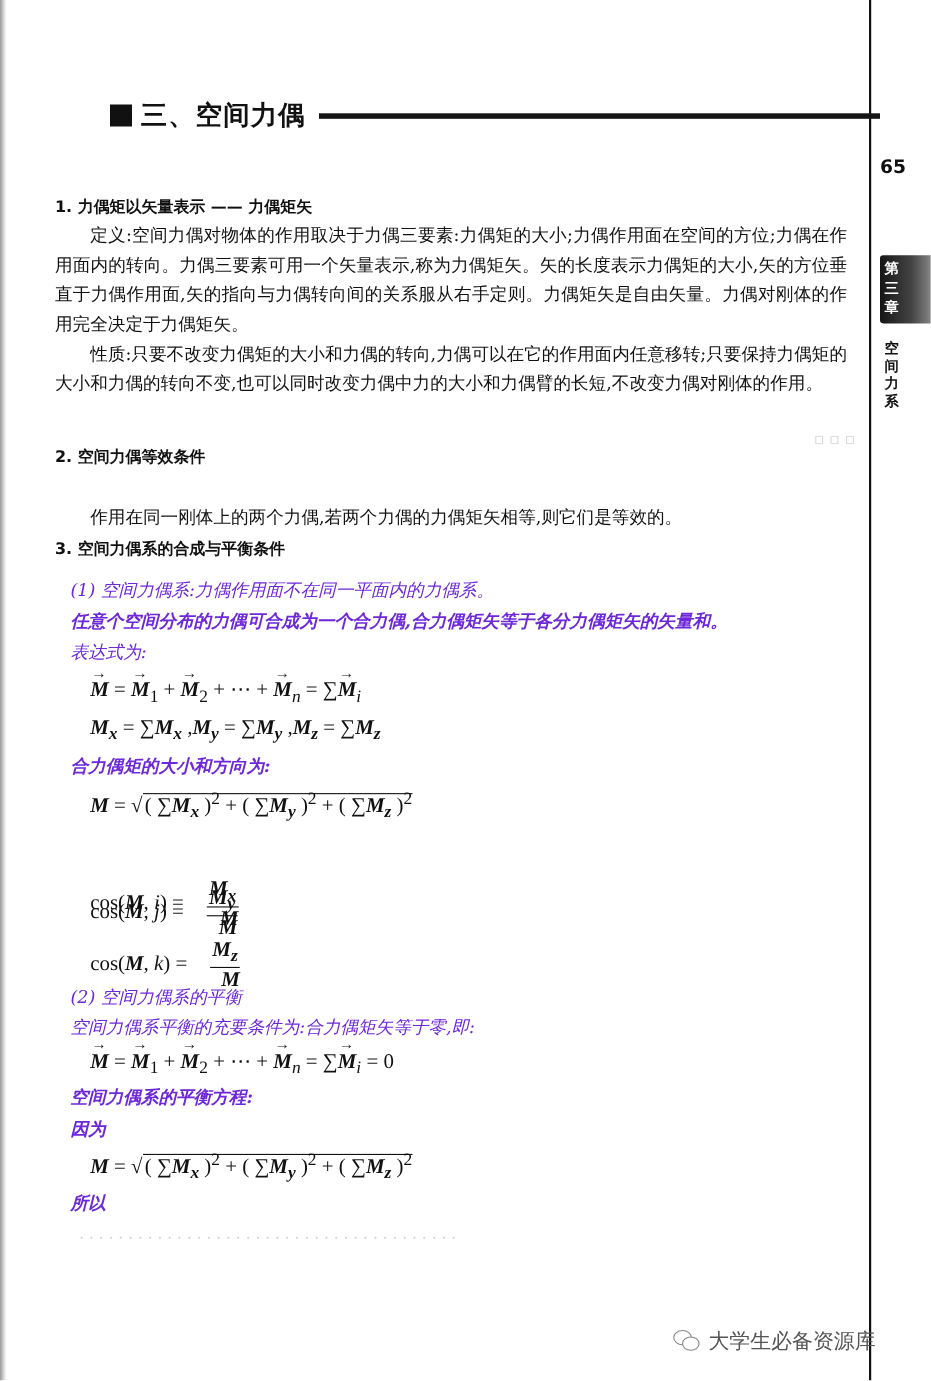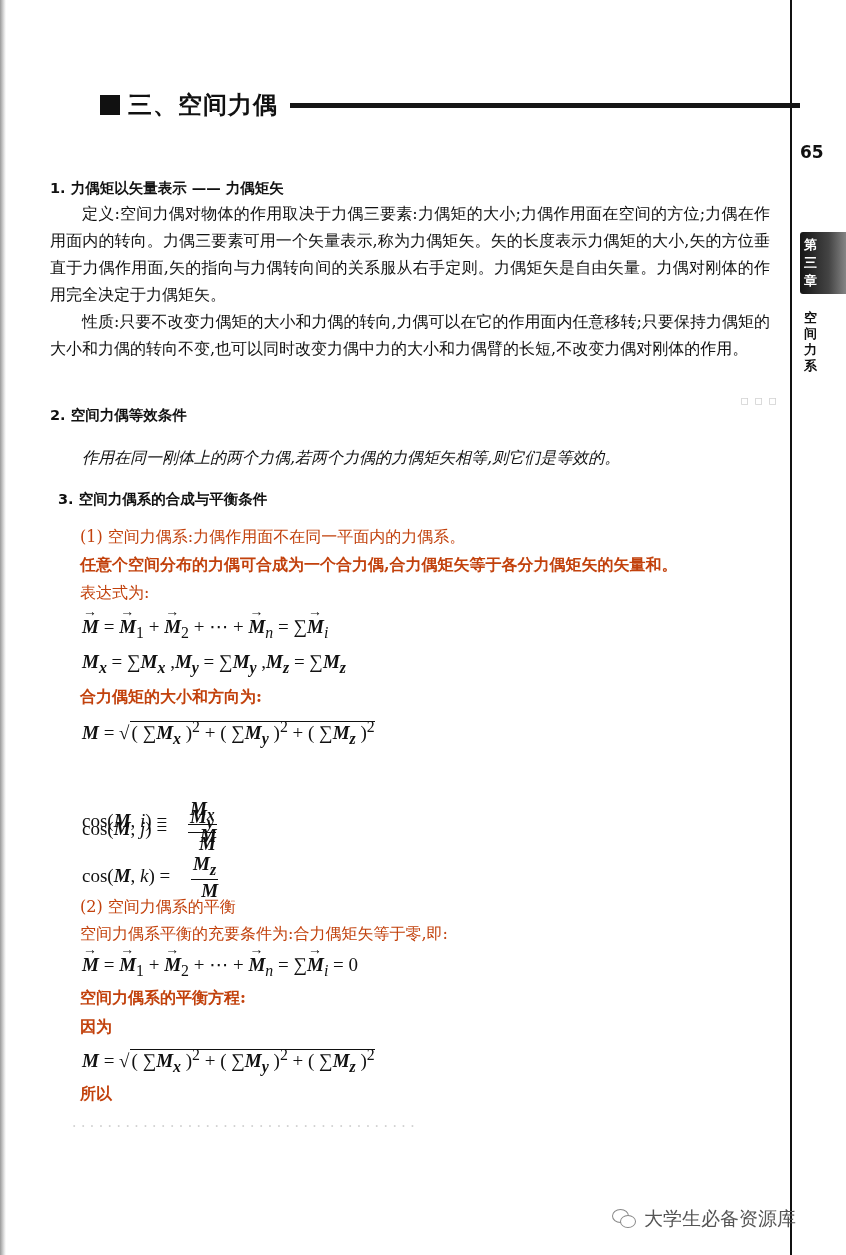--- a/index.html
+++ b/index.html
@@ -53,21 +53,21 @@
     .h2 {
       position: absolute; left: 50px;
       font-family: "DejaVu Sans", sans-serif; font-weight: bold; font-size: 14.5px; color: #111;
     }
     .para {
       position: absolute; left: 50px; width: 720px;
       font-size: 16px; line-height: 27px; text-align: justify; color: #111;
     }
     .indent { text-indent: 2em; }
     .line {
-      position: absolute; left: 80px; font-size: 16px; white-space: nowrap; color: #c2410c;
+      position: absolute; left: 64px; font-size: 16px; white-space: nowrap; color: #6d28d9; font-style: italic;
     }
     .bold { font-weight: bold; }
     .math {
       position: absolute; left: 82px; white-space: nowrap;
       font-family: "Liberation Serif", "DejaVu Serif", serif; font-size: 19px; color: #111;
     }
     .vec { position: relative; display: inline-block; font-style: italic; font-weight: bold; }
     .vec::before {
       content: "→"; position: absolute; left: 1px; top: -12px; font-size: 14px; font-style: normal;
     }
@@ -110,23 +110,23 @@
 <div class="chapter-tab">
   <div class="chapter-tab-text">第三章</div>
 </div>
 <div class="chapter-name">空间力系</div>
 
 <div class="h2" style="top:163px;margin-top:16px;">1. 力偶矩以矢量表示 —— 力偶矩矢</div>
 <div class="para indent" style="top:200px;">定义:空间力偶对物体的作用取决于力偶三要素:力偶矩的大小;力偶作用面在空间的方位;力偶在作用面内的转向。力偶三要素可用一个矢量表示,称为力偶矩矢。矢的长度表示力偶矩的大小,矢的方位垂直于力偶作用面,矢的指向与力偶转向间的关系服从右手定则。力偶矩矢是自由矢量。力偶对刚体的作用完全决定于力偶矩矢。</div>
 <div class="para indent" style="top:308px;">性质:只要不改变力偶矩的大小和力偶的转向,力偶可以在它的作用面内任意移转;只要保持力偶矩的大小和力偶的转向不变,也可以同时改变力偶中力的大小和力偶臂的长短,不改变力偶对刚体的作用。</div>
 
 <div class="h2" style="top:406px;">2. 空间力偶等效条件</div>
-<div class="para indent" style="top:444px;font-style:italic;">作用在同一刚体上的两个力偶,若两个力偶的力偶矩矢相等,则它们是等效的。</div>
+<div class="para indent" style="top:456px;">作用在同一刚体上的两个力偶,若两个力偶的力偶矩矢相等,则它们是等效的。</div>
 
-<div class="h2" style="top:490px;margin-left:8px;">3. 空间力偶系的合成与平衡条件</div>
+<div class="h2" style="top:490px;">3. 空间力偶系的合成与平衡条件</div>
 <div class="line" style="top:527px;">(1) 空间力偶系:力偶作用面不在同一平面内的力偶系。</div>
 <div class="line bold" style="top:555px;">任意个空间分布的力偶可合成为一个合力偶,合力偶矩矢等于各分力偶矩矢的矢量和。</div>
 <div class="line" style="top:583px;">表达式为:</div>
 
 <div class="math" style="top:615px;">
   <span class="vec">M</span> = <span class="vec">M</span><sub>1</sub> + <span class="vec">M</span><sub>2</sub> + ⋯ + <span class="vec">M</span><sub><i>n</i></sub> = ∑<span class="vec">M</span><sub><i>i</i></sub>
 </div>
 <div class="math" style="top:651px;">
   <b><i>M<sub>x</sub></i></b> = ∑<b><i>M<sub>x</sub></i></b> ,<b><i>M<sub>y</sub></i></b> = ∑<b><i>M<sub>y</sub></i></b> ,<b><i>M<sub>z</sub></i></b> = ∑<b><i>M<sub>z</sub></i></b>
 </div>

